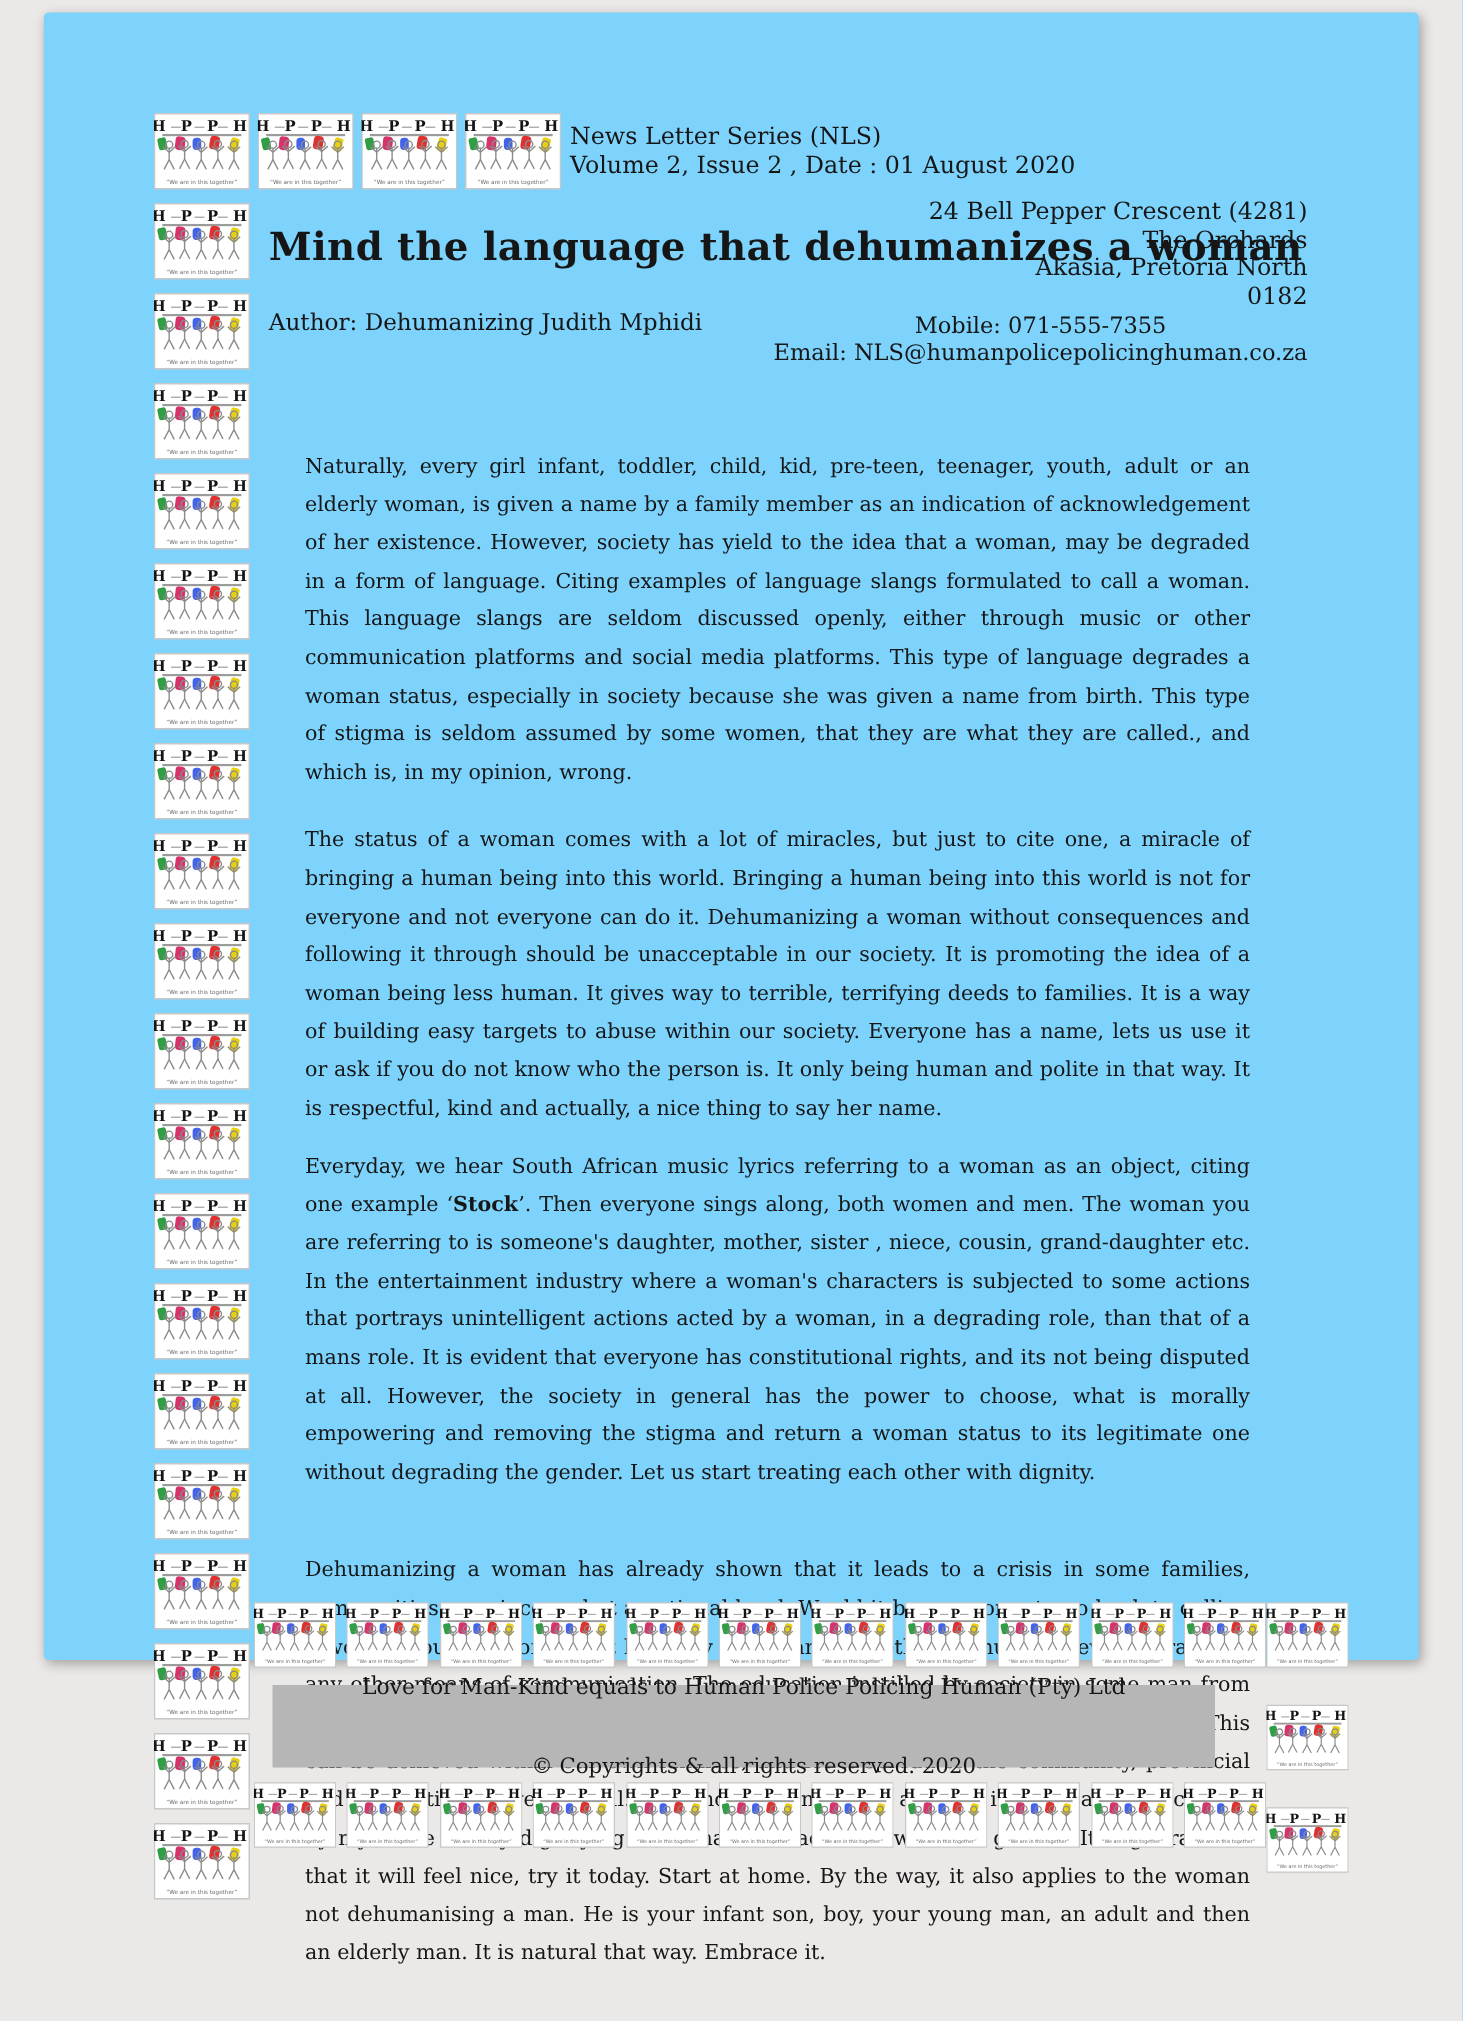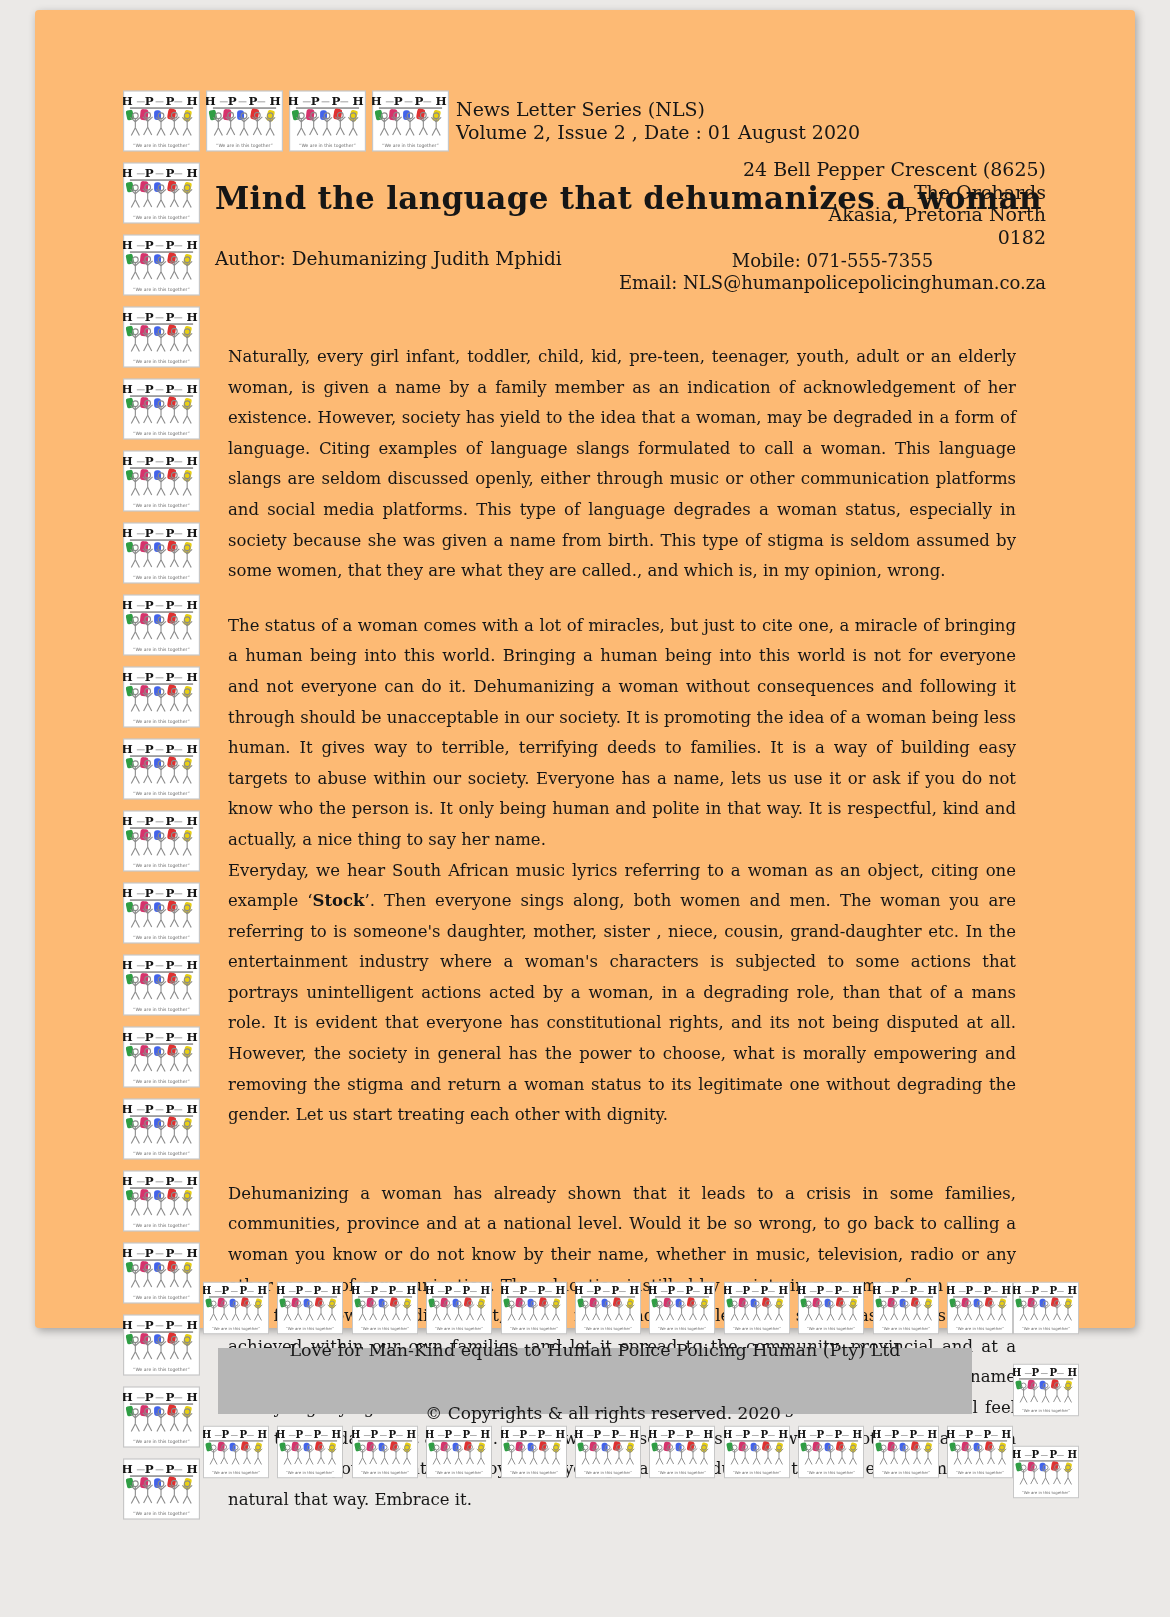--- a/index.html
+++ b/index.html
@@ -7,42 +7,42 @@
     width:1170px;height:1617px;
     background:#ebe9e7;
     font-family:"DejaVu Serif","Liberation Serif",serif;
     color:#161616;
     overflow:hidden;
     position:relative;
   }
   .page{
     position:absolute;left:35px;top:10px;
     width:1100px;height:1318px;
-    background:#fdba74;
+    background:#7dd3fc;
     border-radius:4px;
     box-shadow:2px 3px 9px rgba(0,0,0,.30);
   }
   .logo{width:77px;height:62px;display:block;flex:0 0 auto;}
   .logo-sm{width:66px;height:60px;}
   .logo-letters{font-family:"DejaVu Serif",serif;font-weight:bold;font-size:12px;letter-spacing:4px;fill:#141414;}
   .logo-tag{font-family:"DejaVu Sans",sans-serif;font-size:4.6px;fill:#6c6c6c;}
 
   .top-logo-row{position:absolute;left:88px;top:80px;display:flex;gap:6px;}
   .left-strip{position:absolute;left:88px;top:152px;height:1358px;display:flex;flex-direction:column;justify-content:space-between;}
 
   .header-series{position:absolute;left:421px;top:88px;font-size:19px;line-height:23px;}
   .header-company{position:absolute;right:89px;top:88px;text-align:right;font-size:19px;line-height:23px;}
   .address-block{position:absolute;right:89px;top:148px;text-align:right;font-size:19px;line-height:22.5px;}
   .contact-block{position:absolute;right:89px;top:240px;text-align:center;font-size:18px;line-height:22px;}
 
   .article-title{position:absolute;left:180px;top:170px;font-size:31px;font-weight:bold;letter-spacing:.3px;white-space:nowrap;text-align:center;}
   .article-author{position:absolute;left:180px;top:238px;font-size:18.5px;}
 
   .body-text{position:absolute;left:193px;top:332px;width:788px;font-size:16.5px;line-height:30.6px;text-align:justify;}
-  .body-text p{margin:0;}
+  .body-text p{margin:16px;}
   .gap-after{margin-bottom:24px !important;}
   .big-gap-after{margin-bottom:48px !important;}
   .stock{font-weight:bold;}
 
   .bottom-row{position:absolute;left:168px;width:810px;display:flex;justify-content:space-between;}
   .bottom-row-1{top:1268px;}
   .bottom-row-2{top:1412px;}
   .right-col{position:absolute;left:978px;top:1268px;display:flex;flex-direction:column;gap:22px;}
 
   .footer-band{
@@ -167,21 +167,21 @@
         <use href="#hpph-logo"></use>
       </svg>
     </div>
 
   <div class="header-series">
     <div>News Letter Series (NLS)</div>
     <div>Volume 2, Issue 2 , Date : 01 August 2020</div>
   </div>
 
   <div class="address-block">
-    <div>24 Bell Pepper Crescent (8625)</div>
+    <div>24 Bell Pepper Crescent (4281)</div>
     <div>The Orchards</div>
     <div>Akasia, Pretoria North</div>
     <div>0182</div>
   </div>
   <div class="contact-block">
     <div>Mobile: 071-555-7355</div>
     <div>Email: NLS@humanpolicepolicinghuman.co.za</div>
   </div>
 
   <div class="article-title">Mind the language that dehumanizes a woman</div>

